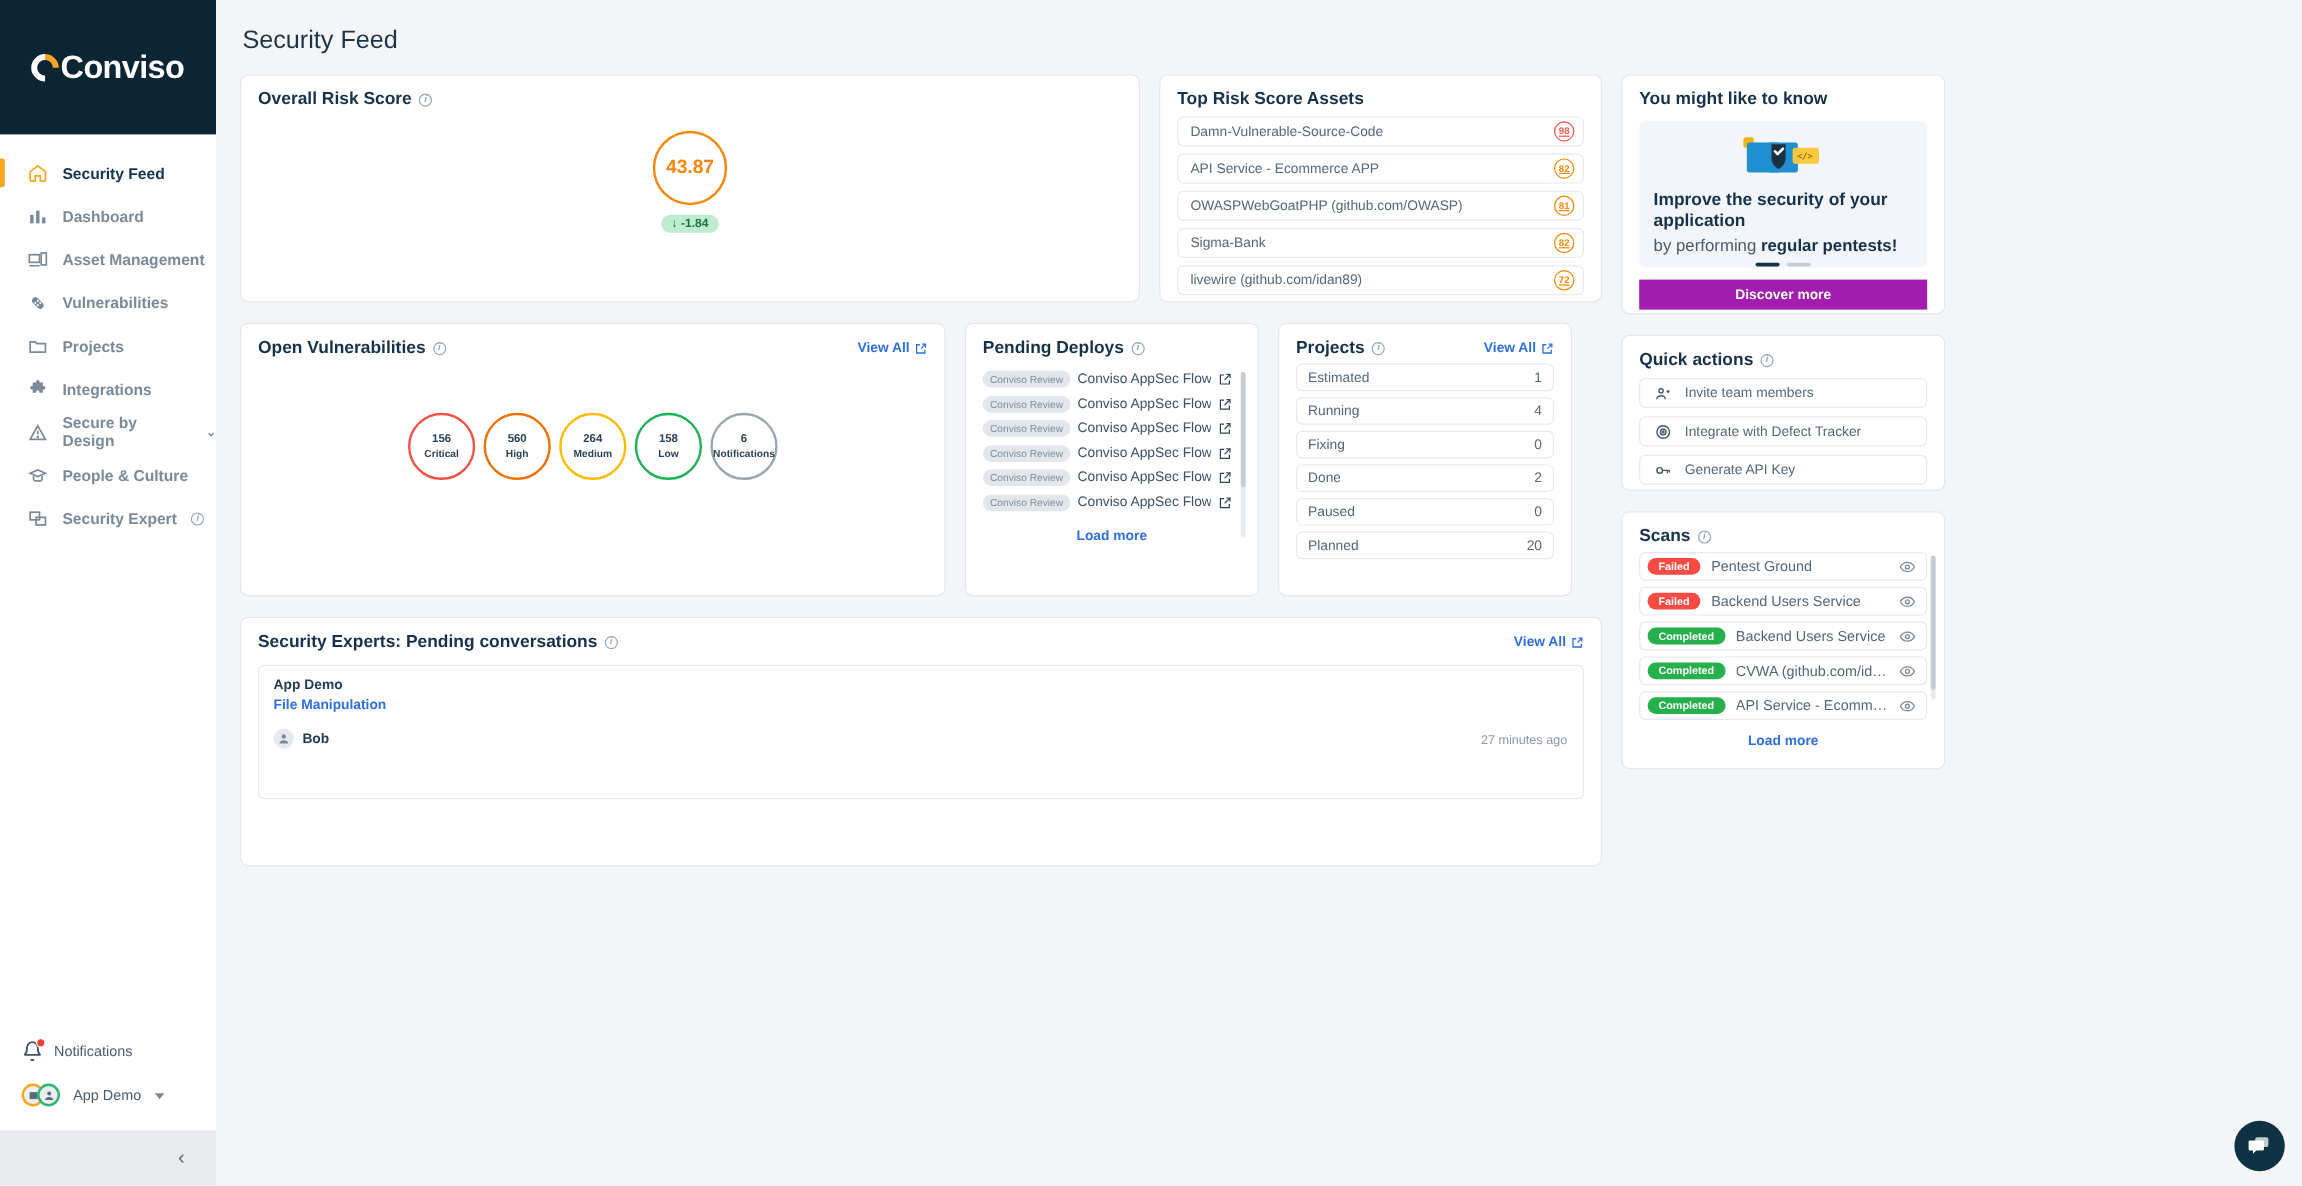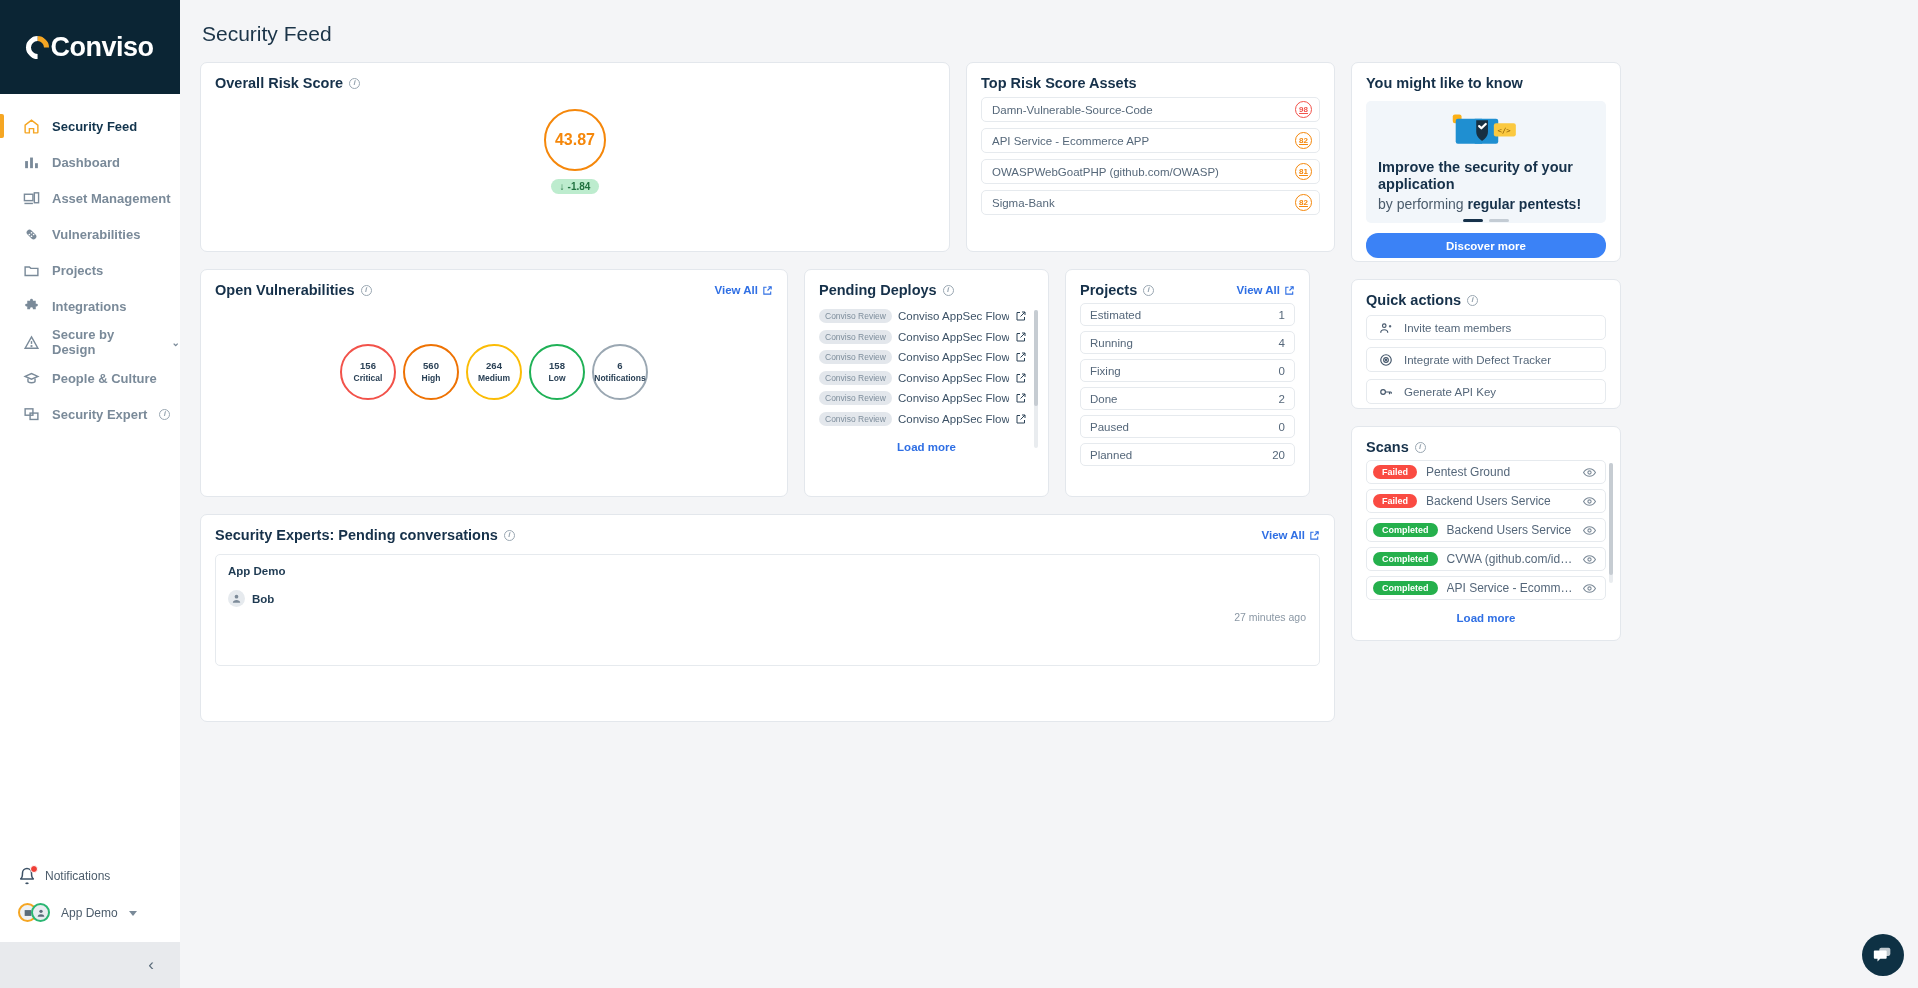--- a/index.html
+++ b/index.html
@@ -12,21 +12,21 @@
   }
   .app { display: flex; width: 1918px; height: 988px; }
 
   
   .sidebar {
     width: 180px; height: 988px; background: #ffffff;
     display: flex; flex-direction: column; flex: 0 0 180px;
     position: relative;
   }
   .logo-area {
-    height: 94px; background: #0b2534;
+    height: 112px; background: #0b2534;
     display: flex; align-items: center; justify-content: center;
   }
   .logo-text {
     color: #ffffff; font-size: 27px; font-weight: 700; letter-spacing: -0.5px;
     display: flex; align-items: center;
   }
   .logo-c {
     display:inline-block; width: 23px; height: 23px; border-radius: 50%;
     border: 5px solid #ffffff; border-top-color: #f5a623; border-right-color: transparent;
     transform: rotate(45deg); margin-right: 1px;
@@ -171,22 +171,22 @@
     padding: 10px 12px; display: flex; flex-direction: column; align-items: center;
   }
   .promo-art { height: 42px; display: flex; align-items: center; justify-content: center; }
   .promo-h { font-size: 14.5px; font-weight: 700; color: #16314a; line-height: 1.16; text-align: left; width: 100%; margin-top: 6px; }
   .promo-sub { font-size: 14px; color: #4a5b6b; margin-top: 3px; width: 100%; }
   .promo-sub b { color: #16314a; }
   .dots { display: flex; gap: 6px; justify-content: center; margin-top: 7px; }
   .dots i { width: 20px; height: 3px; background: #c4ccd4; border-radius: 2px; }
   .dots i.on { background: #16314a; }
   .discover-btn {
-    margin-top: 10px; width: 100%; height: 25px; background: #3b82f6; border: none;
-    border-radius: 12px; color: #ffffff; font-size: 11.5px; font-weight: 700; cursor: pointer;
+    margin-top: 10px; width: 100%; height: 25px; background: #a21caf; border: none;
+    border-radius: 0; color: #ffffff; font-size: 11.5px; font-weight: 700; cursor: pointer;
     font-family: "Liberation Sans", sans-serif;
   }
   .qa-card { margin-top: 17px; height: 130px; }
   .qa-row {
     display: flex; align-items: center; gap: 11px; border: 1px solid #e6eaee;
     border-radius: 5px; height: 25px; padding: 0 12px; margin-top: 7px; cursor: pointer;
   }
   .qa-row span { font-size: 11.5px; color: #55677a; }
   .qa-ic { width: 14px; height: 14px; color: #44566a; flex: 0 0 14px; }
 
@@ -386,20 +386,24 @@
                 <span class="asset-name">API Service - Ecommerce APP</span>
                 <span class="score-badge">82</span>
               </div>
               <div class="asset-row">
                 <span class="asset-name">OWASPWebGoatPHP (github.com/OWASP)</span>
                 <span class="score-badge">81</span>
               </div>
               <div class="asset-row">
                 <span class="asset-name">Sigma-Bank</span>
                 <span class="score-badge">82</span>
+              </div>
+              <div class="asset-row">
+                <span class="asset-name">livewire (github.com/idan89)</span>
+                <span class="score-badge">72</span>
               </div>
             </div>
           </section>
         </div>
 
         <div class="row2">
           <section class="card vulns-card">
             <div class="card-head">
               <div class="card-title">
                 <span>Open Vulnerabilities</span>
@@ -559,20 +563,21 @@
               <span>View All</span>
               <svg class="ext-ic" viewBox="0 0 24 24" fill="none" stroke="#2f6fe4" stroke-width="2.4">
                   <path d="M14 4h6v6"></path>
                   <path d="M20 4l-8 8"></path>
                   <path d="M19 14v6H4V5h6"></path>
                 </svg>
             </div>
           </div>
           <div class="convo">
             <div class="convo-app">App Demo</div>
+            <div class="convo-link">File Manipulation</div>
             <div class="convo-user">
               <span class="u-av">
                 <svg viewBox="0 0 24 24" fill="#7d8b99" width="11" height="11">
                     <circle cx="12" cy="8" r="4"></circle>
                     <path d="M4 21c0-4 4-6 8-6s8 2 8 6z"></path>
                   </svg>
               </span>
               <span>Bob</span>
             </div>
             <div class="convo-time">27 minutes ago</div>

